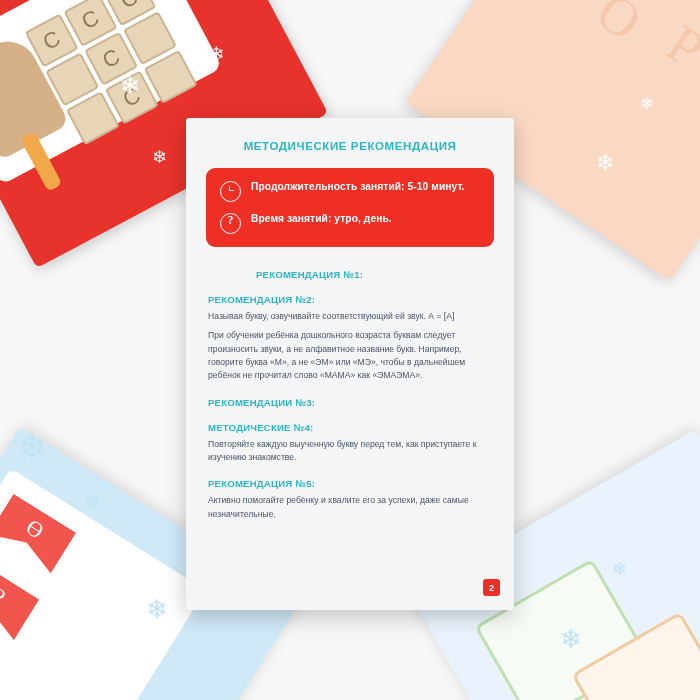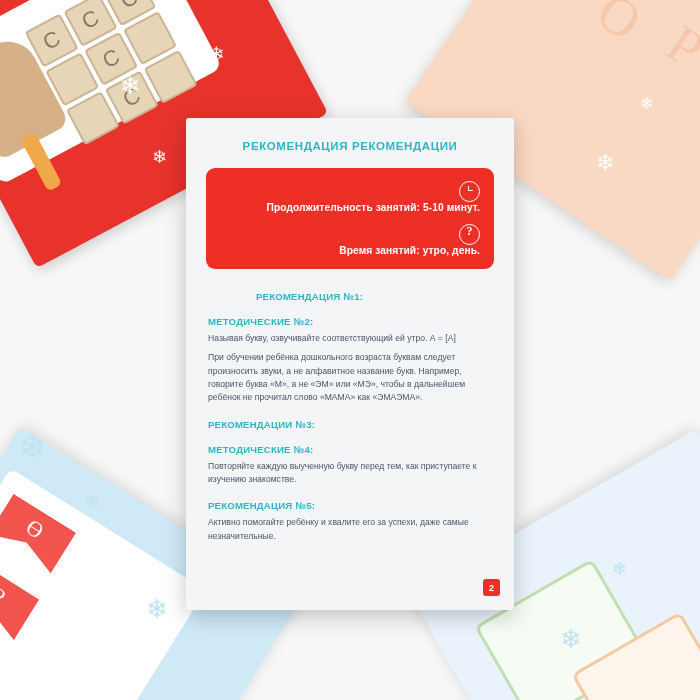--- a/index.html
+++ b/index.html
@@ -206,23 +206,23 @@
   }
   .info-box {
     margin: 0 20px;
     background: #ee2f26;
     border-radius: 9px;
     padding: 13px 14px 13px 14px;
     color: #ffffff;
   }
   .info-row {
     display: flex;
-    align-items: flex-end;
+    align-items: flex-start;
+    gap: 10px;
     margin-bottom: 11px;
-    flex-direction: column;
   }
   .info-row:last-child { margin-bottom: 0; }
   .info-row .txt {
     font-size: 10.2px;
     font-weight: bold;
     letter-spacing: 0.1px;
   }
   .circ-icon {
     width: 19px;
     height: 19px;
@@ -330,21 +330,21 @@
   <div class="snowflake" style="left:596px; top:152px; font-size:22px;">❄</div>
   <div class="snowflake" style="left:640px; top:96px; font-size:16px;">❄</div>
   <div class="snowflake blue" style="left:18px; top:430px; font-size:34px;">❄</div>
   <div class="snowflake blue" style="left:84px; top:492px; font-size:20px;">❄</div>
   <div class="snowflake blue" style="left:146px; top:596px; font-size:26px;">❄</div>
   <div class="snowflake blue" style="left:560px; top:626px; font-size:26px;">❄</div>
   <div class="snowflake blue" style="left:612px; top:560px; font-size:18px;">❄</div>
 
   <div class="leaflet">
 
-    <div class="doc-title">РЕКОМЕНДАЦИЯ РЕКОМЕНДАЦИИ</div>
+    <div class="doc-title">МЕТОДИЧЕСКИЕ РЕКОМЕНДАЦИЯ</div>
 
     <div class="info-box">
       <div class="info-row">
         <span class="circ-icon">
           <span class="h clock-h1"></span>
           <span class="h clock-h2"></span>
         </span>
         <span class="txt">Продолжительность занятий: 5-10 минут.</span>
       </div>
       <div class="info-row">
@@ -352,22 +352,22 @@
           <span class="q-mark">?</span>
         </span>
         <span class="txt">Время занятий: утро, день.</span>
       </div>
     </div>
 
     <div class="body-content">
 
       <div class="rec-head first">РЕКОМЕНДАЦИЯ №1:</div>
 
-      <div class="rec-head">МЕТОДИЧЕСКИЕ №2:</div>
-      <p class="rec-text">Называя букву, озвучивайте соответствующий ей утро. А = [А]</p>
+      <div class="rec-head">РЕКОМЕНДАЦИЯ №2:</div>
+      <p class="rec-text">Называя букву, озвучивайте соответствующий ей звук. А = [А]</p>
       <p class="rec-text">При обучении ребёнка дошкольного возраста буквам следует произносить звуки, а не алфавитное название букв. Например, говорите буква «М», а не «ЭМ» или «МЭ», чтобы в дальнейшем ребёнок не прочитал слово «МАМА» как «ЭМАЭМА».</p>
 
       <div class="rec-head">РЕКОМЕНДАЦИИ №3:</div>
 
       <div class="rec-head">МЕТОДИЧЕСКИЕ №4:</div>
       <p class="rec-text">Повторяйте каждую выученную букву перед тем, как приступаете к изучению знакомстве.</p>
 
       <div class="rec-head">РЕКОМЕНДАЦИЯ №5:</div>
       <p class="rec-text">Активно помогайте ребёнку и хвалите его за успехи, даже самые незначительные.</p>
 

